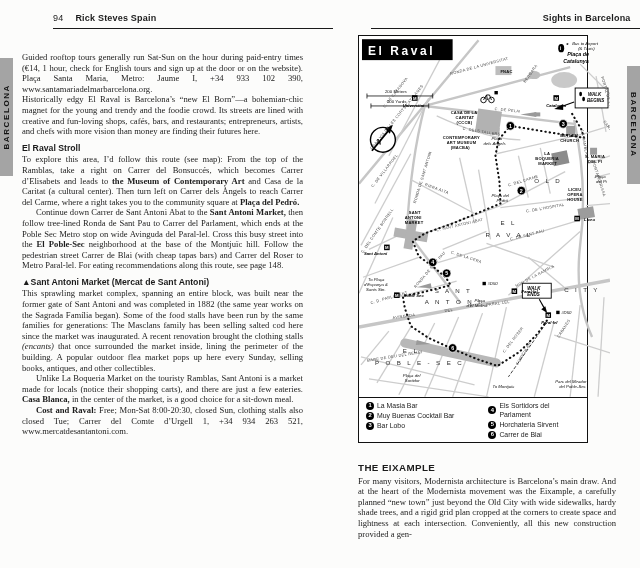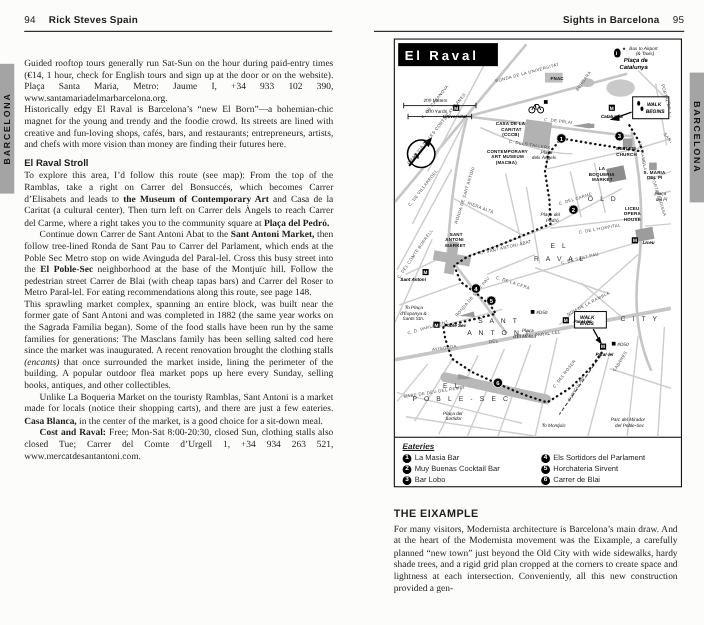--- a/index.html
+++ b/index.html
@@ -4,21 +4,21 @@
 <style>
   html,body{margin:0;padding:0;}
   body{width:640px;height:568px;position:relative;background:#fcfcfb;overflow:hidden;
        font-family:"Liberation Serif",serif;color:#1c1c1c;}
   .page{position:absolute;top:0;height:568px;width:320px;}
   #page-l{left:0;} #page-r{left:320px;}
 
   
   .runhead{position:absolute;top:13px;font-family:"Liberation Sans",sans-serif;
            font-size:9px;font-weight:bold;letter-spacing:.2px;
-           border-bottom:1.3px solid #1a1a1a;padding-bottom:5px;}
+           border-bottom:1.3px solid #1a1a1a;padding-bottom:5px;margin-left:31px;}
   #page-l .runhead{left:22px;width:280px;text-align:left;}
   #page-r .runhead{left:20px;width:282px;text-align:right;}
   .runhead .pgnum{font-weight:normal;}
   #page-l .runhead .pgnum{margin-right:12px;}
   #page-r .runhead .pgnum{margin-left:12px;}
 
   
   .tab{position:absolute;width:13px;height:118px;background:#a4a4a4;
        display:flex;align-items:center;justify-content:center;}
   #tab-l{left:0;top:58px;}
@@ -31,21 +31,21 @@
   .bodycol{position:absolute;left:22px;top:52px;width:281px;
            font-size:8.6px;line-height:10.6px;text-align:justify;}
   .bodycol p{margin:0;}
   p.ind{text-indent:14px;}
   h2.sec{font-family:"Liberation Sans",sans-serif;font-size:9.8px;font-weight:bold;
          letter-spacing:.4px;margin:7px 0 2px;}
   h3.sub{font-family:Liberation Sans, sans-serif;font-size:8.7px;font-weight:bold;
          margin:6px 0 1px;}
 
   
-  .map-box{position:absolute;left:38px;top:35px;width:262px;border:1.4px solid #111;
+  .map-box{position:absolute;left:38px;top:35px;width:230px;border:1.4px solid #111;
            background:#fff;box-sizing:border-box;}
   .map-box svg{display:block;}
   text{user-select:none;}
   .m-st{font:3.9px "Liberation Sans",sans-serif;fill:#4b4b4b;letter-spacing:.35px;}
   .m-poi{font:bold 4.1px "Liberation Sans",sans-serif;fill:#0e0e0e;letter-spacing:.2px;}
   .m-area{font:6.2px "Liberation Sans",sans-serif;fill:#2e2e2e;letter-spacing:2.4px;}
   .m-it{font:italic 4.3px "Liberation Sans",sans-serif;fill:#0e0e0e;}
   .m-plaza{font:italic bold 5.4px "Liberation Sans",sans-serif;fill:#000;}
   .m-title{font:bold 12px "Liberation Sans",sans-serif;fill:#fff;letter-spacing:2.6px;}
   .m-scale{font:4.4px "Liberation Sans",sans-serif;fill:#111;}
@@ -83,20 +83,21 @@
   </div>
   <div class="tab" id="tab-l">
     <span>BARCELONA</span>
   </div>
   <div class="bodycol">
     <p><span>Guided rooftop tours generally run Sat-Sun on the hour during paid-entry times (€14, 1 hour, check for English tours and sign up at the door or on the website). Plaça Santa Maria, Metro: Jaume I, +34 933 102 390, www.santamariadelmarbarcelona.org.</span></p>
     <p><span>Historically edgy El Raval is Barcelona’s “new El Born”—a bohemian-chic magnet for the young and trendy and the foodie crowd. Its streets are lined with creative and fun-loving shops, cafés, bars, and restaurants; entrepreneurs, artists, and chefs with more vision than money are finding their futures here.</span></p>
     <h3 class="sub">El Raval Stroll</h3>
     <p><span>To explore this area, I’d follow this route (see map): From the top of the Ramblas, take a right on Carrer del Bonsuccés, which becomes Carrer d’Elisabets and leads to </span><b>the Museum of Contemporary Art</b><span> and Casa de la Caritat (a cultural center). Then turn left on Carrer dels Àngels to reach Carrer del Carme, where a right takes you to the community square at </span><b>Plaça del Pedró.</b></p>
     <p class="ind"><span>Continue down Carrer de Sant Antoni Abat to the </span><b>Sant Antoni Market,</b><span> then follow tree-lined Ronda de Sant Pau to Carrer del Parlament, which ends at the Poble Sec Metro stop on wide Avinguda del Paral-lel. Cross this busy street into the </span><b>El Poble-Sec</b><span> neighborhood at the base of the Montjuïc hill. Follow the pedestrian street Carrer de Blai (with cheap tapas bars) and Carrer del Roser to Metro Paral-lel. For eating recommendations along this route, see page 148.</span></p>
+    <h3 class="sub">▲Sant Antoni Market (Mercat de Sant Antoni)</h3>
     <p><span>This sprawling market complex, spanning an entire block, was built near the former gate of Sant Antoni and was completed in 1882 (the same year works on the Sagrada Família began). Some of the food stalls have been run by the same families for generations: The Masclans family has been selling salted cod here since the market was inaugurated. A recent renovation brought the clothing stalls </span><i>(encants)</i><span> that once surrounded the market inside, lining the perimeter of the building. A popular outdoor flea market pops up here every Sunday, selling books, antiques, and other collectibles.</span></p>
     <p class="ind"><span>Unlike La Boqueria Market on the touristy Ramblas, Sant Antoni is a market made for locals (notice their shopping carts), and there are just a few eateries. </span><b>Casa Blanca,</b><span> in the center of the market, is a good choice for a sit-down meal.</span></p>
     <p class="ind"><b>Cost and Raval:</b><span> Free; Mon-Sat 8:00-20:30, closed Sun, clothing stalls also closed Tue; Carrer del Comte d’Urgell 1, +34 934 263 521, www.mercatdesantantoni.com.</span></p>
   </div>
 </div>
 
 <div class="page" id="page-r">
   <div class="runhead">
     <span>Sights in Barcelona</span><span class="pgnum">95</span>
   </div>
@@ -382,21 +383,20 @@
             <text x="88" y="240" class="m-stopnum">5</text>
           </g>
           <g>
             <circle cx="94" cy="313" r="4.3" fill="#000" stroke="#fff" stroke-width="0.7"></circle>
             <text x="94" y="315" class="m-stopnum">6</text>
           </g>
         </g>
     </svg>
 
     <div class="legend">
-      <div class="legend-title">Eateries</div>
       <div class="legend-cols" id="legend-cols">
           <div class="lcol">
             <div class="litem">
               <span class="lnum">1</span>
               <span>La Masia Bar</span>
             </div>
             <div class="litem">
               <span class="lnum">2</span>
               <span>Muy Buenas Cocktail Bar</span>
             </div>

